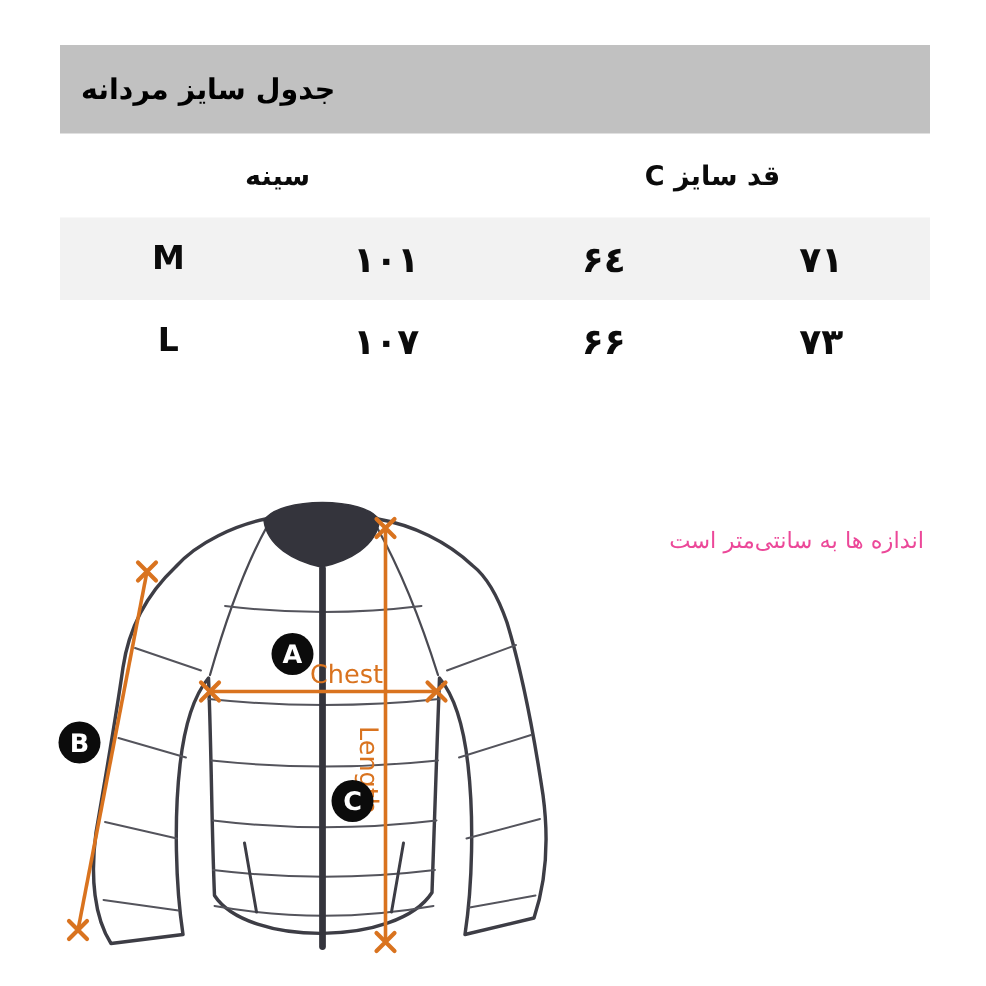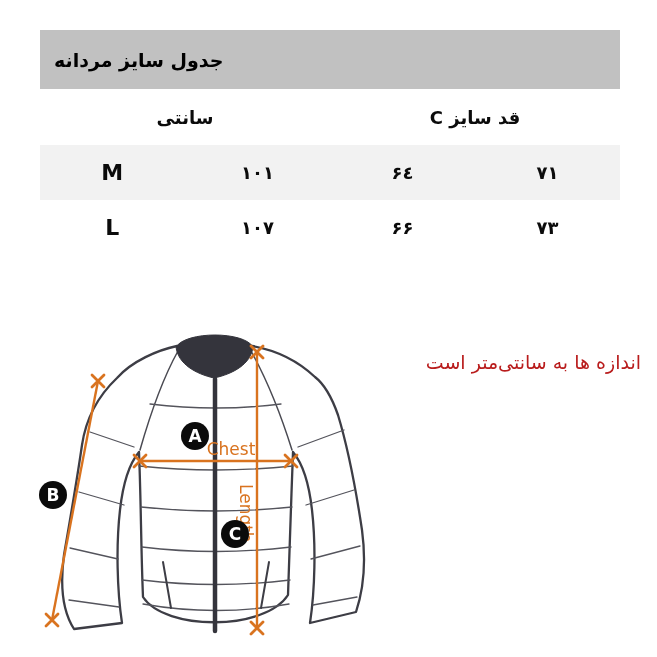--- a/index.html
+++ b/index.html
@@ -22,29 +22,29 @@
     display:flex;align-items:center;justify-content:flex-end;
     padding-left:14px;padding-right:30px;box-sizing:border-box;
     direction:rtl;
   }
   .title-bar .title-text{font-size:19px;font-weight:bold;color:#000;}
   .t-row{display:flex;width:100%;height:55px;align-items:center;}
   .t-row.head{height:56px;}
   .t-row.stripe{background:var(--stripe-bg);}
   .t-cell{
     flex:1 1 0;text-align:center;direction:ltr;
-    font-size:18px;font-weight:bold;color:#0b0b0b;
+    font-size:24px;font-weight:bold;color:#0b0b0b;
   }
   .t-row.head .t-cell{font-size:18px;}
   .t-cell.size-val{font-size:22px;letter-spacing:0.5px;}
 
   
   .unit-note{
-    position:absolute;top:351px;right:16px;
-    direction:rtl;font-size:19px;color:#b91c1c;
+    position:absolute;top:351px;right:41px;
+    direction:rtl;font-size:15px;color:#ec4899;
   }
 
   
   svg.diagram{position:absolute;left:0;top:0;width:657px;height:657px;}
   .jk-line{stroke:var(--outline);stroke-width:2.3;fill:none;stroke-linecap:round;stroke-linejoin:round;}
   .jk-quilt{stroke:#54545c;stroke-width:1.3;fill:none;stroke-linecap:round;}
   .jk-seam{stroke:#4a4a52;stroke-width:1.5;fill:none;stroke-linecap:round;}
   .jk-collar{fill:#34343c;stroke:#34343c;stroke-width:1;}
   .jk-zip{stroke:#34343c;stroke-width:4.5;fill:none;stroke-linecap:round;}
   .jk-pocket{stroke:var(--outline);stroke-width:2;fill:none;stroke-linecap:round;}
@@ -57,21 +57,21 @@
 </head>
 <body style="--accent: #d9731f; --outline: #3d3d45; --header-bg: #c1c1c1; --stripe-bg: #f2f2f2;">
 
 <div class="stage">
 
   <div class="size-table">
     <div class="title-bar">
       <span class="title-text">جدول سایز مردانه</span>
     </div>
     <div class="t-row head">
-      <div class="t-cell">سانتی</div>
+      <div class="t-cell">سینه</div>
       <div class="t-cell">C قد سایز</div>
     </div>
     <div class="t-row stripe">
       <div class="t-cell size-val">M</div>
       <div class="t-cell">١٠١</div>
       <div class="t-cell">۶٤</div>
       <div class="t-cell">٧١</div>
     </div>
     <div class="t-row">
       <div class="t-cell size-val">L</div>

